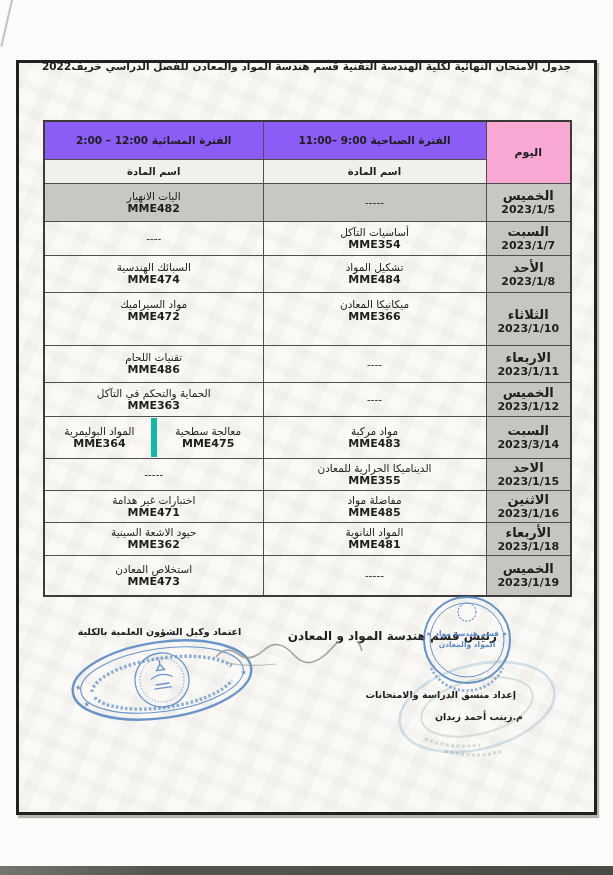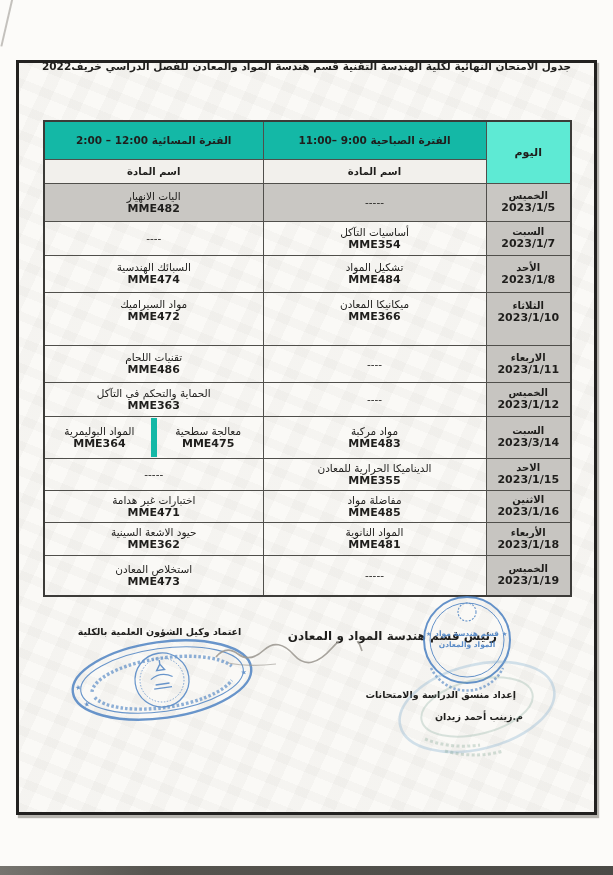--- a/index.html
+++ b/index.html
@@ -29,26 +29,26 @@
     text-align:center; font-weight:bold; font-size:10.5px;
     direction:rtl; letter-spacing:0;
   }
   table.exam {
     position:absolute; left:43px; top:120px; width:527px;
     border-collapse:collapse; table-layout:fixed;
     direction:rtl;
     border:2px solid #3c3b38;
   }
   table.exam td { border:1px solid #504f4b; text-align:center; vertical-align:middle; padding:1px 3px; }
-  .day-head   { background:#5eead4; font-weight:bold; font-size:11px; }
-  .period-head{ background:#14b8a6; font-weight:bold; font-size:10.5px; }
+  .day-head   { background:#f9a8d4; font-weight:bold; font-size:11px; }
+  .period-head{ background:#8b5cf6; font-weight:bold; font-size:10.5px; }
   .subj-head  { background:#f2f0ec; font-weight:bold; font-size:10px; }
   .day-col    { background:#c7c5c1; }
   tr.row-shaded td { background:#c9c7c3; }
-  .day-name { font-size:10px; font-weight:bold; }
+  .day-name { font-size:13px; font-weight:bold; }
   .day-date { font-size:11px; font-weight:bold; direction:ltr; }
   .subj-name { font-size:10.5px; }
   .subj-code { font-size:11px; font-weight:bold; }
   tr.tall td.subj-cell { vertical-align:top; padding-top:5px; }
   td.split-cell { padding:0; }
   .split { display:flex; direction:rtl; height:39px; align-items:stretch; }
   .split > div { flex:1; display:flex; flex-direction:column; justify-content:center; align-items:center; }
   .split > div:first-child { border-left:6px solid #14b8a6; }
   
   .sig-label { position:absolute; direction:rtl; font-weight:bold; font-size:9.5px; white-space:nowrap; }
@@ -133,21 +133,21 @@
           <div class="subj-name">تشكيل المواد</div>
           <div class="subj-code">MME484</div>
         </td>
         <td class="subj-cell">
           <div class="subj-name">السبائك الهندسية</div>
           <div class="subj-code">MME474</div>
         </td>
       </tr>
 
       <tr style="height:53px" class="tall">
-        <td class="day-col" style="vertical-align:top;padding-top:7px">
+        <td class="day-col" style="vertical-align:top;padding-top:14px">
           <div class="day-name">الثلاثاء</div>
           <div class="day-date">2023/1/10</div>
         </td>
         <td class="subj-cell">
           <div class="subj-name">ميكانيكا المعادن</div>
           <div class="subj-code">MME366</div>
         </td>
         <td class="subj-cell">
           <div class="subj-name">مواد السيراميك</div>
           <div class="subj-code">MME472</div>

